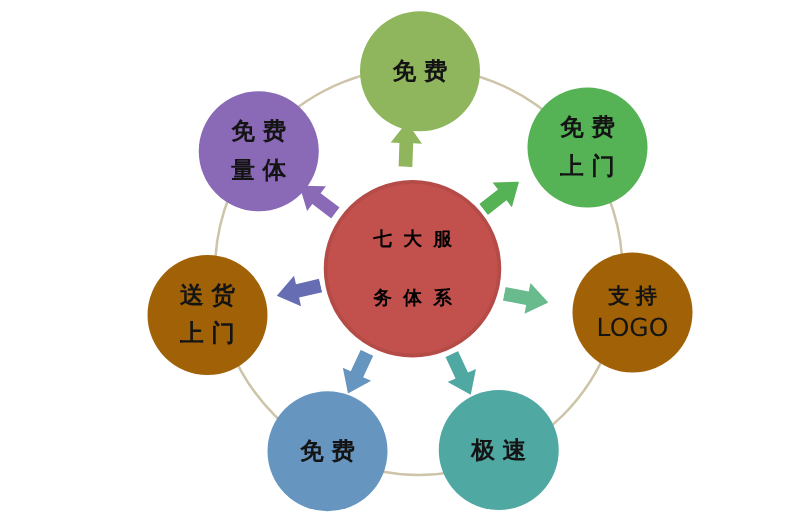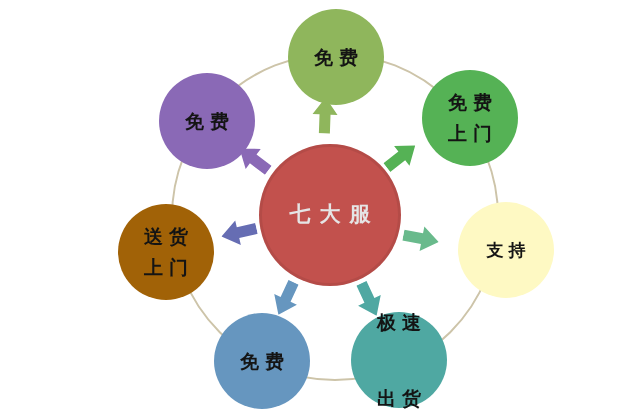--- a/index.html
+++ b/index.html
@@ -26,23 +26,23 @@
   .center-circle{
     position:absolute;
     left:259px;top:144px;
     width:142px;height:142px;
     border-radius:50%;
     display:flex;flex-direction:column;
     align-items:center;justify-content:center;
     box-shadow:inset 0 0 0 3px rgba(0,0,0,0.07);
   }
   .center-circle .ln{
-    font-size:21px;font-weight:bold;color:#e5e5e5;
+    font-size:15px;font-weight:bold;color:#000000;
     letter-spacing:9px;margin-right:-9px;
-    line-height:47px;white-space:nowrap;font-family:Liberation Mono, monospace;
+    line-height:47px;white-space:nowrap;
   }
   
   .node{
     position:absolute;
     width:96px;height:96px;border-radius:50%;
     display:flex;flex-direction:column;
     align-items:center;justify-content:center;
   }
   .node .ln{
     font-size:19px;font-weight:bold;color:#141414;
@@ -117,39 +117,41 @@
 
   <div class="node n-design" style="background-color: rgb(143, 182, 92);">
     <div class="ln">免费</div>
   </div>
 
   <div class="node n-visit" style="background-color: rgb(85, 178, 85);">
     <div class="ln">免费</div>
     <div class="ln">上门</div>
   </div>
 
-  <div class="node n-logo three" style="background-color: #fef9c3;">
+  <div class="node n-logo three" style="background-color: #a16207;">
     <div class="ln">支持</div>
+    <div class="ln latin">LOGO</div>
   </div>
 
   <div class="node n-ship" style="background-color: rgb(79, 168, 162); gap: 45px;">
     <div class="ln">极速</div>
-    <div class="ln">出货</div>
   </div>
 
   <div class="node n-modify" style="background-color: rgb(102, 150, 191);">
     <div class="ln">免费</div>
   </div>
 
   <div class="node n-delivery" style="background-color: #a16207;">
     <div class="ln">送货</div>
     <div class="ln">上门</div>
   </div>
 
   <div class="node n-measure" style="background-color: rgb(138, 105, 182);">
     <div class="ln">免费</div>
+    <div class="ln">量体</div>
   </div>
 
   <div class="center-circle" style="background-color: rgb(194, 81, 77);">
     <div class="ln">七大服</div>
+    <div class="ln">务体系</div>
   </div>
 
 </div>
 
 </body></html>

